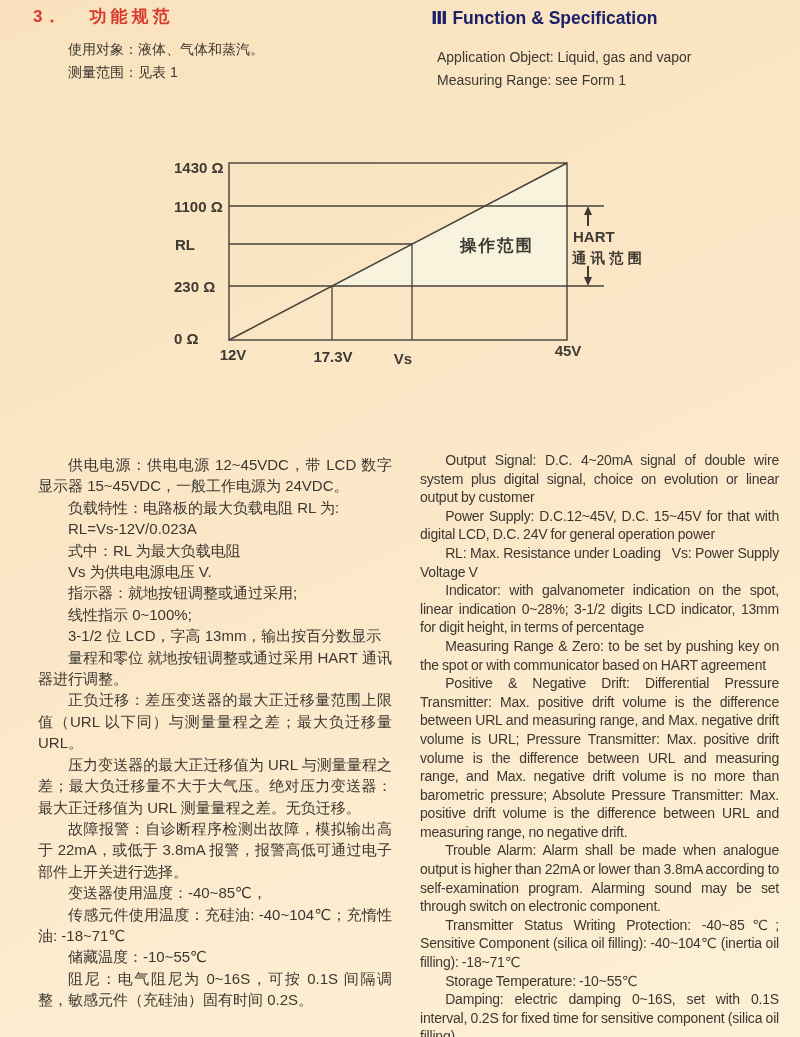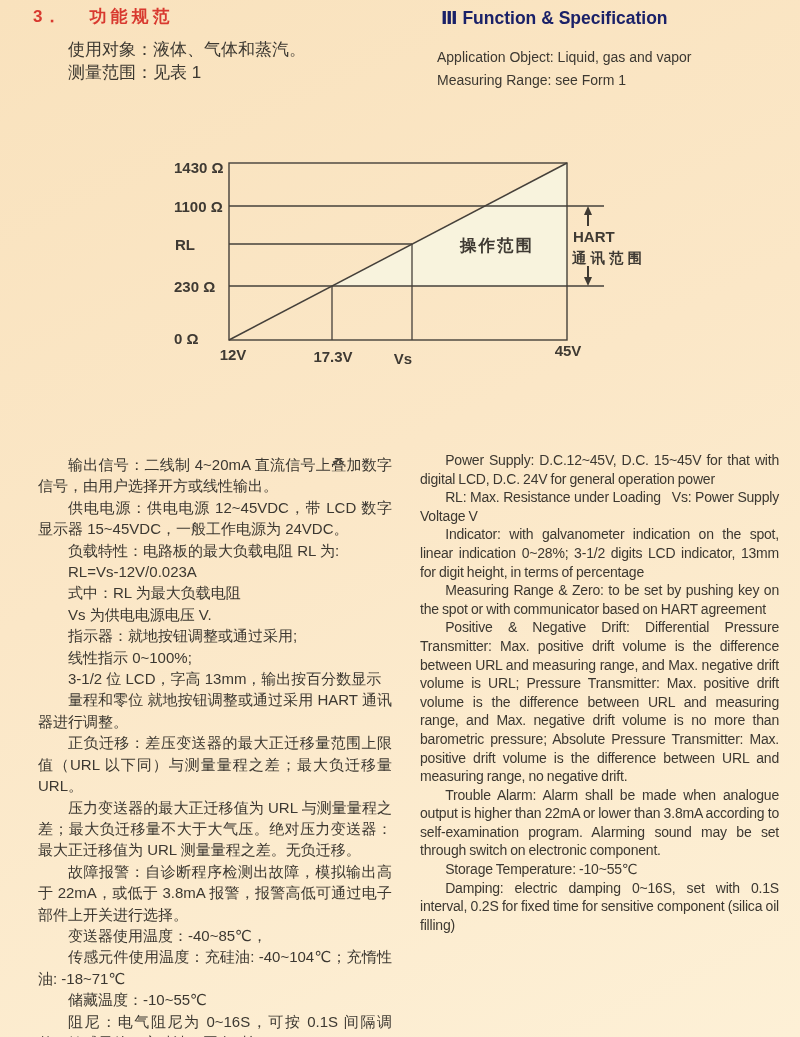--- a/index.html
+++ b/index.html
@@ -13,24 +13,24 @@
   }
   .abs{position:absolute;}
   .title-cn{
     left:33px;top:5px;
     color:#d8392f;font-size:17px;font-weight:bold;
     letter-spacing:1px;
   }
   .title-cn .num{margin-right:28px;}
   .title-cn .ttl{letter-spacing:4px;}
   .title-en{
-    left:441px;top:8px;
+    left:431px;top:8px;
     color:#1a2168;font-size:17.5px;font-weight:bold;
   }
-  .intro-cn{left:68px;top:38px;font-size:17px;line-height:23px;}
+  .intro-cn{left:68px;top:38px;font-size:14px;line-height:23px;}
   .intro-en{left:437px;top:46px;font-size:14px;line-height:22.5px;}
   .intro-cn div,.intro-en div{margin:0;}
   .chart-svg{left:0;top:0;}
   .chart-svg text{
     font-family:"Liberation Sans","DejaVu Sans",sans-serif;
     fill:#3f3a33;font-size:15px;font-weight:600;
   }
   .chart-svg text.op{font-size:16.5px;font-weight:600;letter-spacing:2px;}
   .chart-svg text.hart2{font-size:14.5px;letter-spacing:4px;}
   .col{text-align:justify;}
@@ -96,42 +96,43 @@
     <text x="333" y="362" text-anchor="middle">17.3V</text>
     <text x="403" y="364" text-anchor="middle">Vs</text>
     <text x="568" y="356" text-anchor="middle">45V</text>
 
     <text class="op" x="497" y="251" text-anchor="middle">操作范围</text>
     <text x="573" y="242">HART</text>
     <text class="hart2" x="572" y="263">通讯范围</text>
   </svg>
 
   <div class="abs col col-left">
-      <p>输出信号：二线制 4~20mA 直流信号上叠加数字信号，由用户选择开方或线性输出。</p>
       <p>供电电源：供电电源 12~45VDC，带 LCD 数字显示器 15~45VDC，一般工作电源为 24VDC。</p>
       <p>负载特性：电路板的最大负载电阻 RL 为:</p>
       <p>RL=Vs-12V/0.023A</p>
       <p>式中：RL 为最大负载电阻</p>
       <p>Vs 为供电电源电压 V.</p>
       <p>指示器：就地按钮调整或通过采用;</p>
       <p>线性指示 0~100%;</p>
       <p>3-1/2 位 LCD，字高 13mm，输出按百分数显示</p>
       <p>量程和零位 就地按钮调整或通过采用 HART 通讯器进行调整。</p>
       <p>正负迁移：差压变送器的最大正迁移量范围上限值（URL 以下同）与测量量程之差；最大负迁移量 URL。</p>
       <p>压力变送器的最大正迁移值为 URL 与测量量程之差；最大负迁移量不大于大气压。绝对压力变送器：最大正迁移值为 URL 测量量程之差。无负迁移。</p>
       <p>故障报警：自诊断程序检测出故障，模拟输出高于 22mA，或低于 3.8mA 报警，报警高低可通过电子部件上开关进行选择。</p>
       <p>变送器使用温度：-40~85℃，</p>
       <p>传感元件使用温度：充硅油: -40~104℃；充惰性油: -18~71℃</p>
       <p>储藏温度：-10~55℃</p>
       <p>阻尼：电气阻尼为 0~16S，可按 0.1S 间隔调整，敏感元件（充硅油）固有时间 0.2S。</p>
     </div>
   <div class="abs col col-right">
+      <p>Output Signal: D.C. 4~20mA signal of double wire system plus digital signal, choice on evolution or linear output by customer</p>
       <p>Power Supply: D.C.12~45V, D.C. 15~45V for that with digital LCD, D.C. 24V for general operation power</p>
       <p>RL: Max. Resistance under Loading&nbsp;&nbsp;&nbsp;Vs: Power Supply Voltage V</p>
       <p>Indicator: with galvanometer indication on the spot, linear indication 0~28%; 3-1/2 digits LCD indicator, 13mm for digit height, in terms of percentage</p>
       <p>Measuring Range &amp; Zero: to be set by pushing key on the spot or with communicator based on HART agreement</p>
       <p>Positive &amp; Negative Drift: Differential Pressure Transmitter: Max. positive drift volume is the difference between URL and measuring range, and Max. negative drift volume is URL; Pressure Transmitter: Max. positive drift volume is the difference between URL and measuring range, and Max. negative drift volume is no more than barometric pressure; Absolute Pressure Transmitter: Max. positive drift volume is the difference between URL and measuring range, no negative drift.</p>
       <p>Trouble Alarm: Alarm shall be made when analogue output is higher than 22mA or lower than 3.8mA according to self-examination program. Alarming sound may be set through switch on electronic component.</p>
+      <p>Transmitter Status Writing Protection: -40~85℃; Sensitive Component (silica oil filling): -40~104℃ (inertia oil filling): -18~71℃</p>
       <p>Storage Temperature: -10~55℃</p>
       <p>Damping: electric damping 0~16S, set with 0.1S interval, 0.2S for fixed time for sensitive component (silica oil filling)</p>
     </div>
 
 </div>
 
 </body></html>

